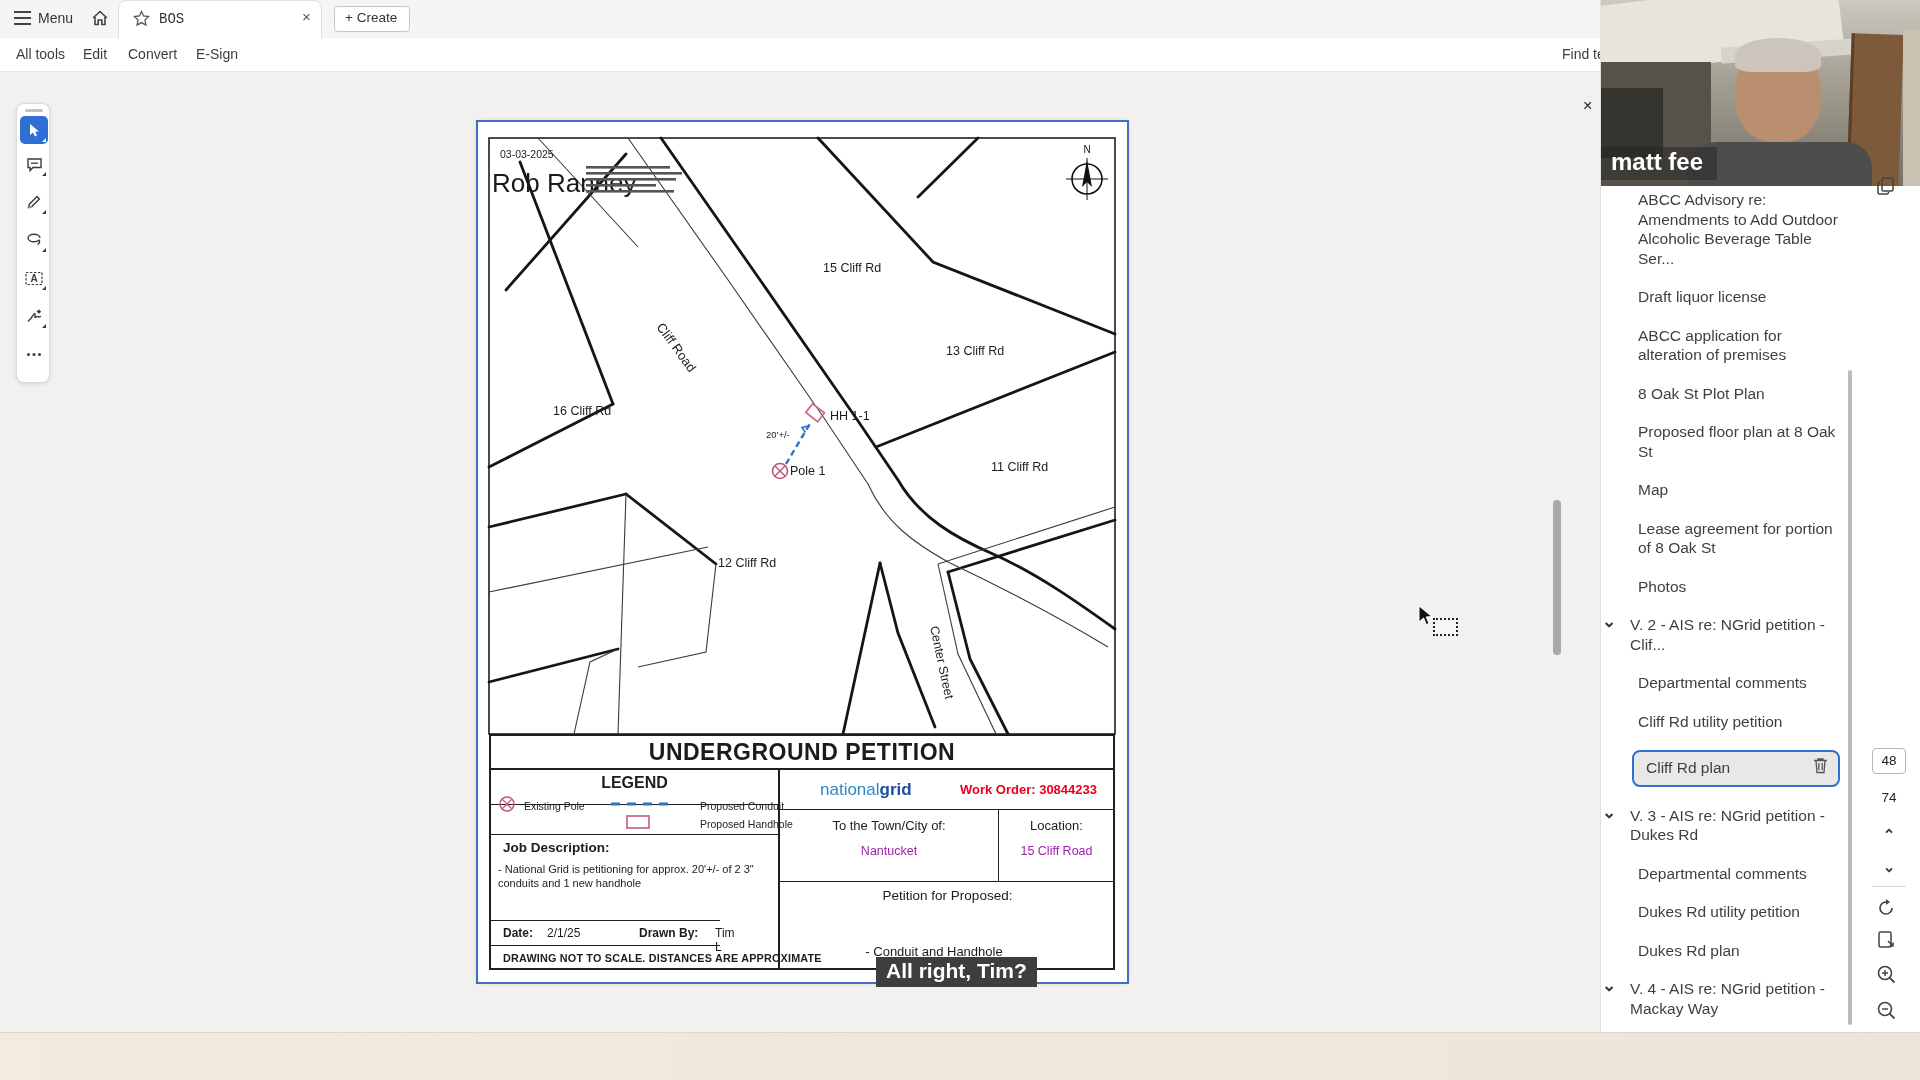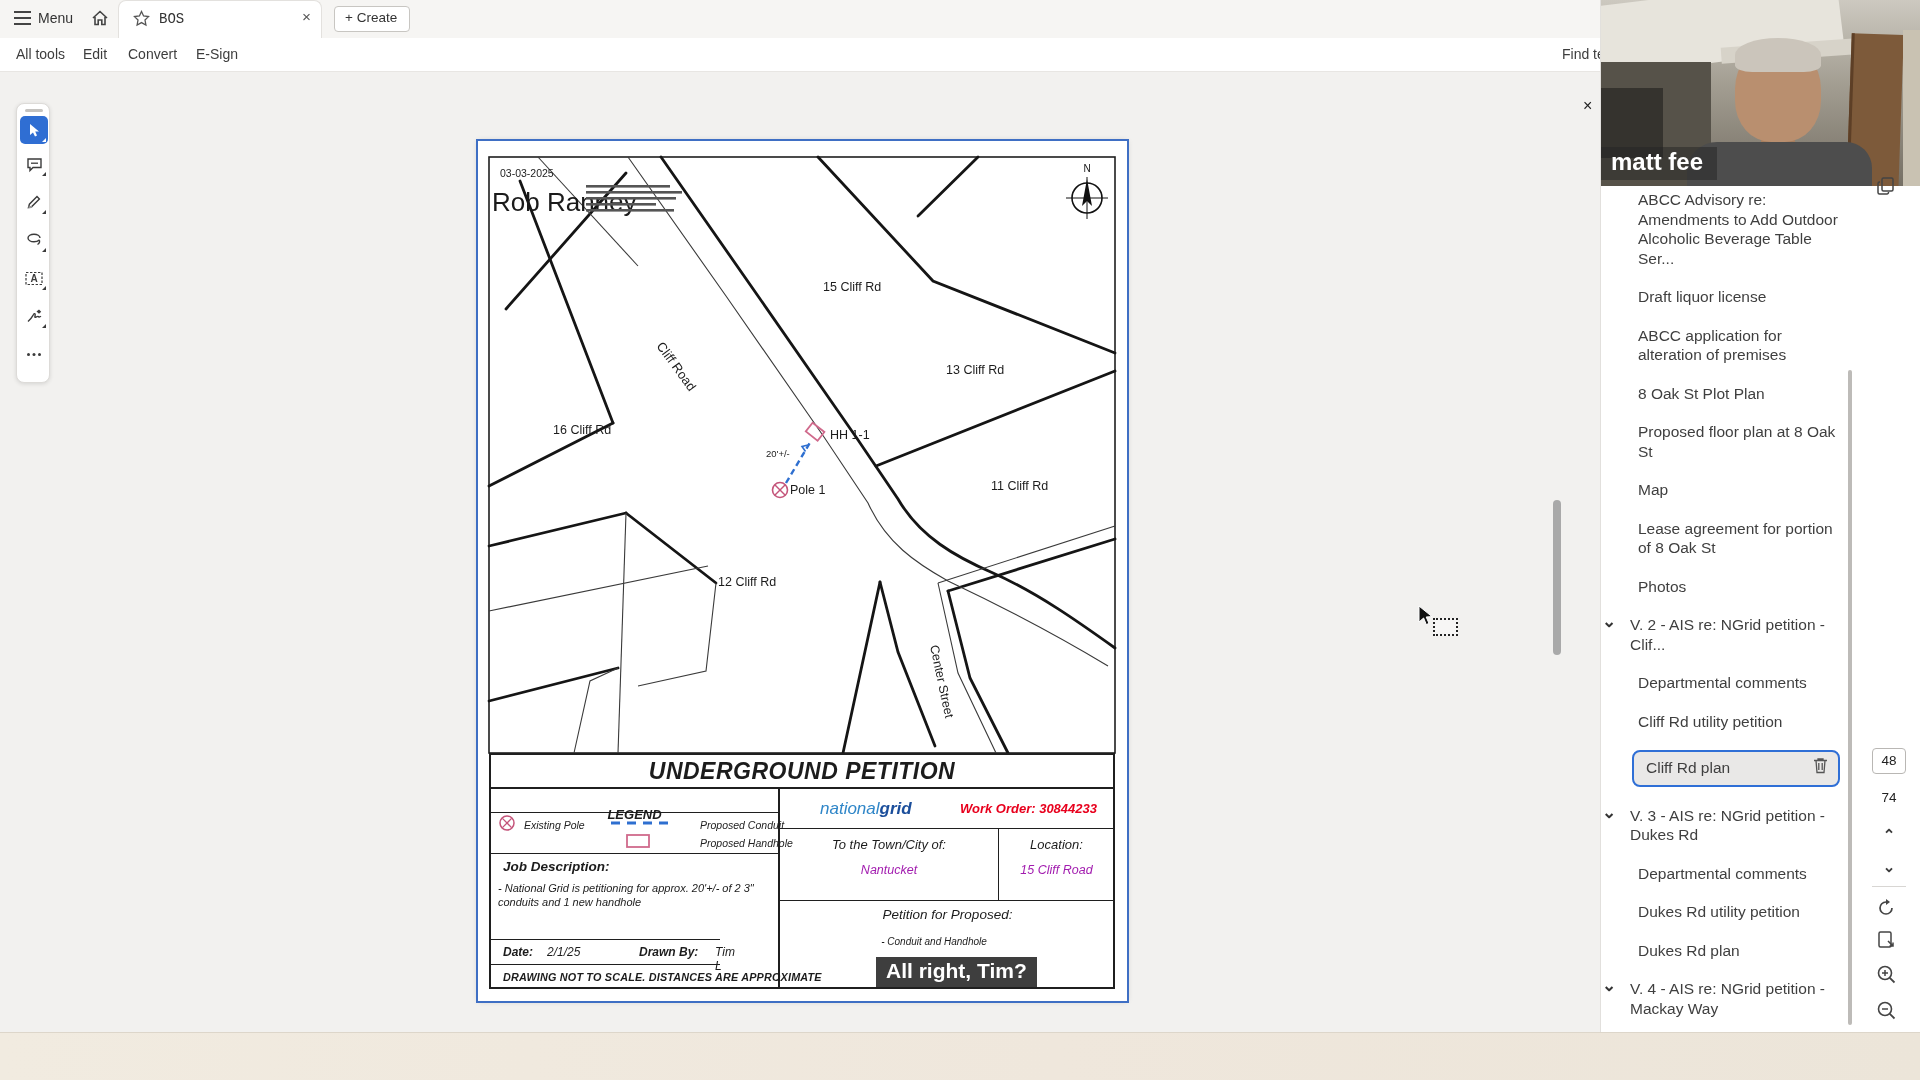--- a/index.html
+++ b/index.html
@@ -32,49 +32,49 @@
   .toolrail .handle { position:absolute; left:8px; top:5px; width:18px; height:3px; background:#c4c2bf; border-radius:2px; }
   .tool { position:absolute; left:3px; width:28px; height:28px; border-radius:5px;
           display:flex; align-items:center; justify-content:center; color:#3b3b3b; }
   .tool.active { background:#2f6ed3; color:#fff; }
   .tool svg { display:block; }
   .tool .corner { position:absolute; right:2px; bottom:2px; width:0; height:0;
                   border-left:4px solid transparent; border-bottom:4px solid currentColor; }
 
   
   .page { position:absolute; left:478px; top:122px; width:649px; height:860px; background:#fff;
-          outline:2px solid #3f6fc4; box-shadow:0 0 6px rgba(0,0,0,.18);margin-top:19px; }
+          outline:2px solid #3f6fc4; box-shadow:0 0 6px rgba(0,0,0,.18); }
   .page svg text { font-family:"Liberation Sans", sans-serif; }
 
-  .tb { position:absolute; border-color:#1f1f1f; color:#1c1c1c;font-style:italic; }
+  .tb { position:absolute; border-color:#1f1f1f; color:#1c1c1c; }
   .tblock-outer { left:11px; top:612px; width:626px; height:236px; border:2px solid #1f1f1f; }
   .banner { left:11px; top:612px; width:626px; height:36px; border-bottom:2px solid #1f1f1f;
             text-align:center; font-size:23px; font-weight:bold; letter-spacing:.5px; padding-top:5px; }
   .leftcol { left:11px; top:648px; width:291px; height:200px; border-right:2px solid #1f1f1f; }
-  .legend-hdr { left:11px; top:648px; width:291px; height:24px; border-bottom:1px solid #1f1f1f;
-                text-align:center; font-weight:bold; font-size:13px; padding-top:18px; }
+  .legend-hdr { left:11px; top:648px; width:291px; height:35px; border-bottom:1px solid #1f1f1f;
+                text-align:center; font-weight:bold; font-size:16px; padding-top:4px; }
   .leg-row { position:absolute; font-size:10.5px; color:#222; }
   .legend-sep { left:11px; top:712px; width:291px; border-bottom:1px solid #1f1f1f; }
   .jobdesc-label { left:25px; top:718px; font-size:13.5px; font-weight:bold; }
   .jobdesc-body  { left:20px; top:740px; width:270px; font-size:11px; line-height:14px; }
   .daterow { left:11px; top:798px; width:231px; height:26px; border-top:1px solid #1f1f1f;
              border-bottom:1px solid #1f1f1f; font-size:12px; }
   .daterow b { font-weight:bold; }
   .disclaimer { left:25px; top:830px; font-size:10.8px; font-weight:bold; letter-spacing:.2px; }
 
   .rightcol-natrow { left:302px; top:648px; width:335px; height:40px; border-bottom:1px solid #1f1f1f; }
   .natgrid { position:absolute; left:40px; top:10px; font-size:17px; color:#2f86c8; }
   .natgrid b { color:#1b4e9b; font-weight:bold; }
   .workorder { position:absolute; right:18px; top:12px; font-size:13px; font-weight:bold; color:#e8001d; }
   .townrow { left:302px; top:688px; width:335px; height:72px; border-bottom:1px solid #1f1f1f;padding-left:40px; }
   .townrow .vdiv { position:absolute; left:218px; top:0; width:0; height:72px; border-left:1px solid #1f1f1f; }
   .cell-hdr { position:absolute; font-size:13px; color:#1c1c1c; }
   .cell-val { position:absolute; font-size:12.5px; color:#a21caf; }
   .petition-hdr { left:302px; top:766px; width:335px; text-align:center; font-size:13.5px; }
-  .petition-val { left:302px; top:795px; width:308px; text-align:center; font-size:10px; }
+  .petition-val { left:302px; top:822px; width:308px; text-align:center; font-size:13px; }
 
   
   .caption { position:absolute; left:876px; top:957px; background:#3e3e3e; color:#fff;
              font-size:21px; font-weight:bold; padding:2px 10px 4px; }
 
   
   .cursor { position:absolute; left:1418px; top:605px; width:50px; height:40px; }
   .cursor .dotted { position:absolute; left:15px; top:13px; width:25px; height:18px;
                     border:2px dotted #222; background:rgba(255,255,255,.4); }
 

